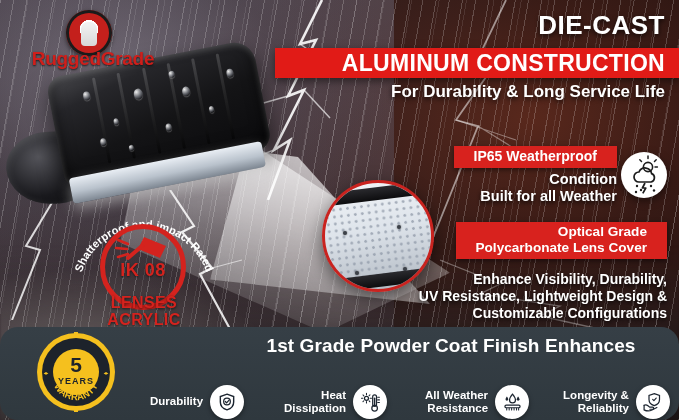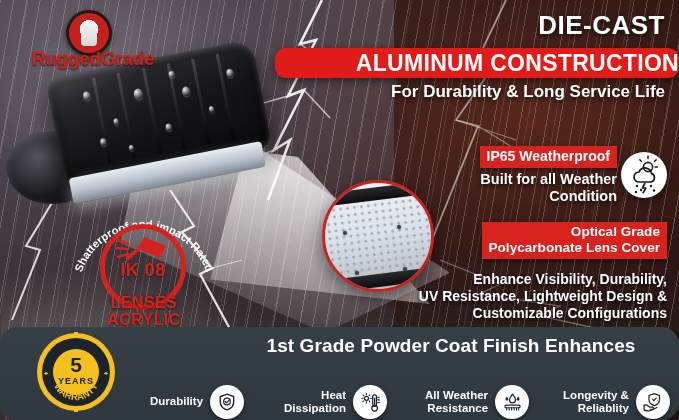--- a/index.html
+++ b/index.html
@@ -106,21 +106,21 @@
 
   
   .hl{ position:absolute; right:14px; top:12px; text-align:right; width:360px; }
   .hl-die{
     color:#fff; font-size:26px; font-weight:bold; letter-spacing:.5px; line-height:1;
     text-shadow:0 2px 5px rgba(0,0,0,.75);
   }
   .hl-bar{
     position:absolute; left:-30px; right:-14px; top:36px; height:30px;
     background:#e11b17; box-shadow:0 3px 8px rgba(0,0,0,.5);
-    display:flex; align-items:center; justify-content:flex-end; padding-right:0;border-radius:11px;
+    display:flex; align-items:center; justify-content:flex-end; padding-right:14px;
   }
   .hl-bar span{ color:#fff; font-size:23px; font-weight:bold; letter-spacing:.3px; white-space:nowrap; }
   .hl-sub{
     position:absolute; right:0; top:70px; color:#fff; font-size:17px; font-weight:bold;
     text-shadow:0 2px 5px rgba(0,0,0,.8); white-space:nowrap;
   }
 
   
   .logo{ position:absolute; left:18px; top:10px; width:150px; height:62px; }
   .logo-mark{
@@ -157,21 +157,21 @@
   .ik-acr{
     position:absolute; left:0; top:96px; width:160px; text-align:center;
     color:#d4231e; font-size:16px; font-weight:bold; line-height:1.08; letter-spacing:.4px;
     text-shadow:0 1px 3px rgba(0,0,0,.7);
   }
 
   
   .rblock{ position:absolute; right:12px; text-align:right; }
   .rtag{
     display:inline-block; background:#d8221e; color:#fff; font-weight:bold;
-    padding:2px 7px 3px; line-height:1.18; box-shadow:0 2px 5px rgba(0,0,0,.5);
+    padding:2px 20px 3px; line-height:1.18; box-shadow:0 2px 5px rgba(0,0,0,.5);
   }
   .rbody{ color:#fff; font-weight:bold; text-shadow:0 2px 4px rgba(0,0,0,.85); line-height:1.2; }
 
   .ip-block{ top:146px; right:62px; width:215px; }
   .ip-block .rtag{ font-size:14px; }
   .ip-block .rbody{ font-size:14.5px; margin-top:3px; }
   .ip-icon{
     position:absolute; right:12px; top:152px; width:46px; height:46px; border-radius:50%;
     background:#fff; box-shadow:0 3px 8px rgba(0,0,0,.5);
   }
@@ -306,22 +306,22 @@
     <div class="ik-code">IK 08</div>
     <div class="ik-acr">
       <div>LENSES</div>
       <div>ACRYLIC</div>
     </div>
   </div>
 
   <div class="rblock ip-block">
     <div class="rtag">IP65 Weatherproof</div>
     <div class="rbody">
+      <div>Condition</div>
       <div>Built for all Weather</div>
-      <div>Condition</div>
     </div>
   </div>
   <div class="ip-icon">
     <svg viewBox="0 0 46 46" width="46" height="46">
       <circle cx="27" cy="15" r="4.6" fill="none" stroke="#1c1c1c" stroke-width="1.6"></circle>
       <path d="M27 6.5v-2.4 M33.5 9.5l1.7-1.7 M34 15h2.4 M20.5 9.5l-1.7-1.7" stroke="#1c1c1c" stroke-width="1.5" stroke-linecap="round"></path>
       <path d="M13 25a5 5 0 0 1 5-5 6.6 6.6 0 0 1 12.6 1.6A4.4 4.4 0 0 1 30 30H18a5 5 0 0 1-5-5z" fill="none" stroke="#1c1c1c" stroke-width="1.7"></path>
       <path d="M24 31l-2.6 5h3.4l-3 5.4" fill="none" stroke="#1c1c1c" stroke-width="1.7" stroke-linejoin="round"></path>
       <circle cx="16" cy="34" r="1.2" fill="#1c1c1c"></circle>
         <circle cx="20" cy="38" r="1.2" fill="#1c1c1c"></circle>

